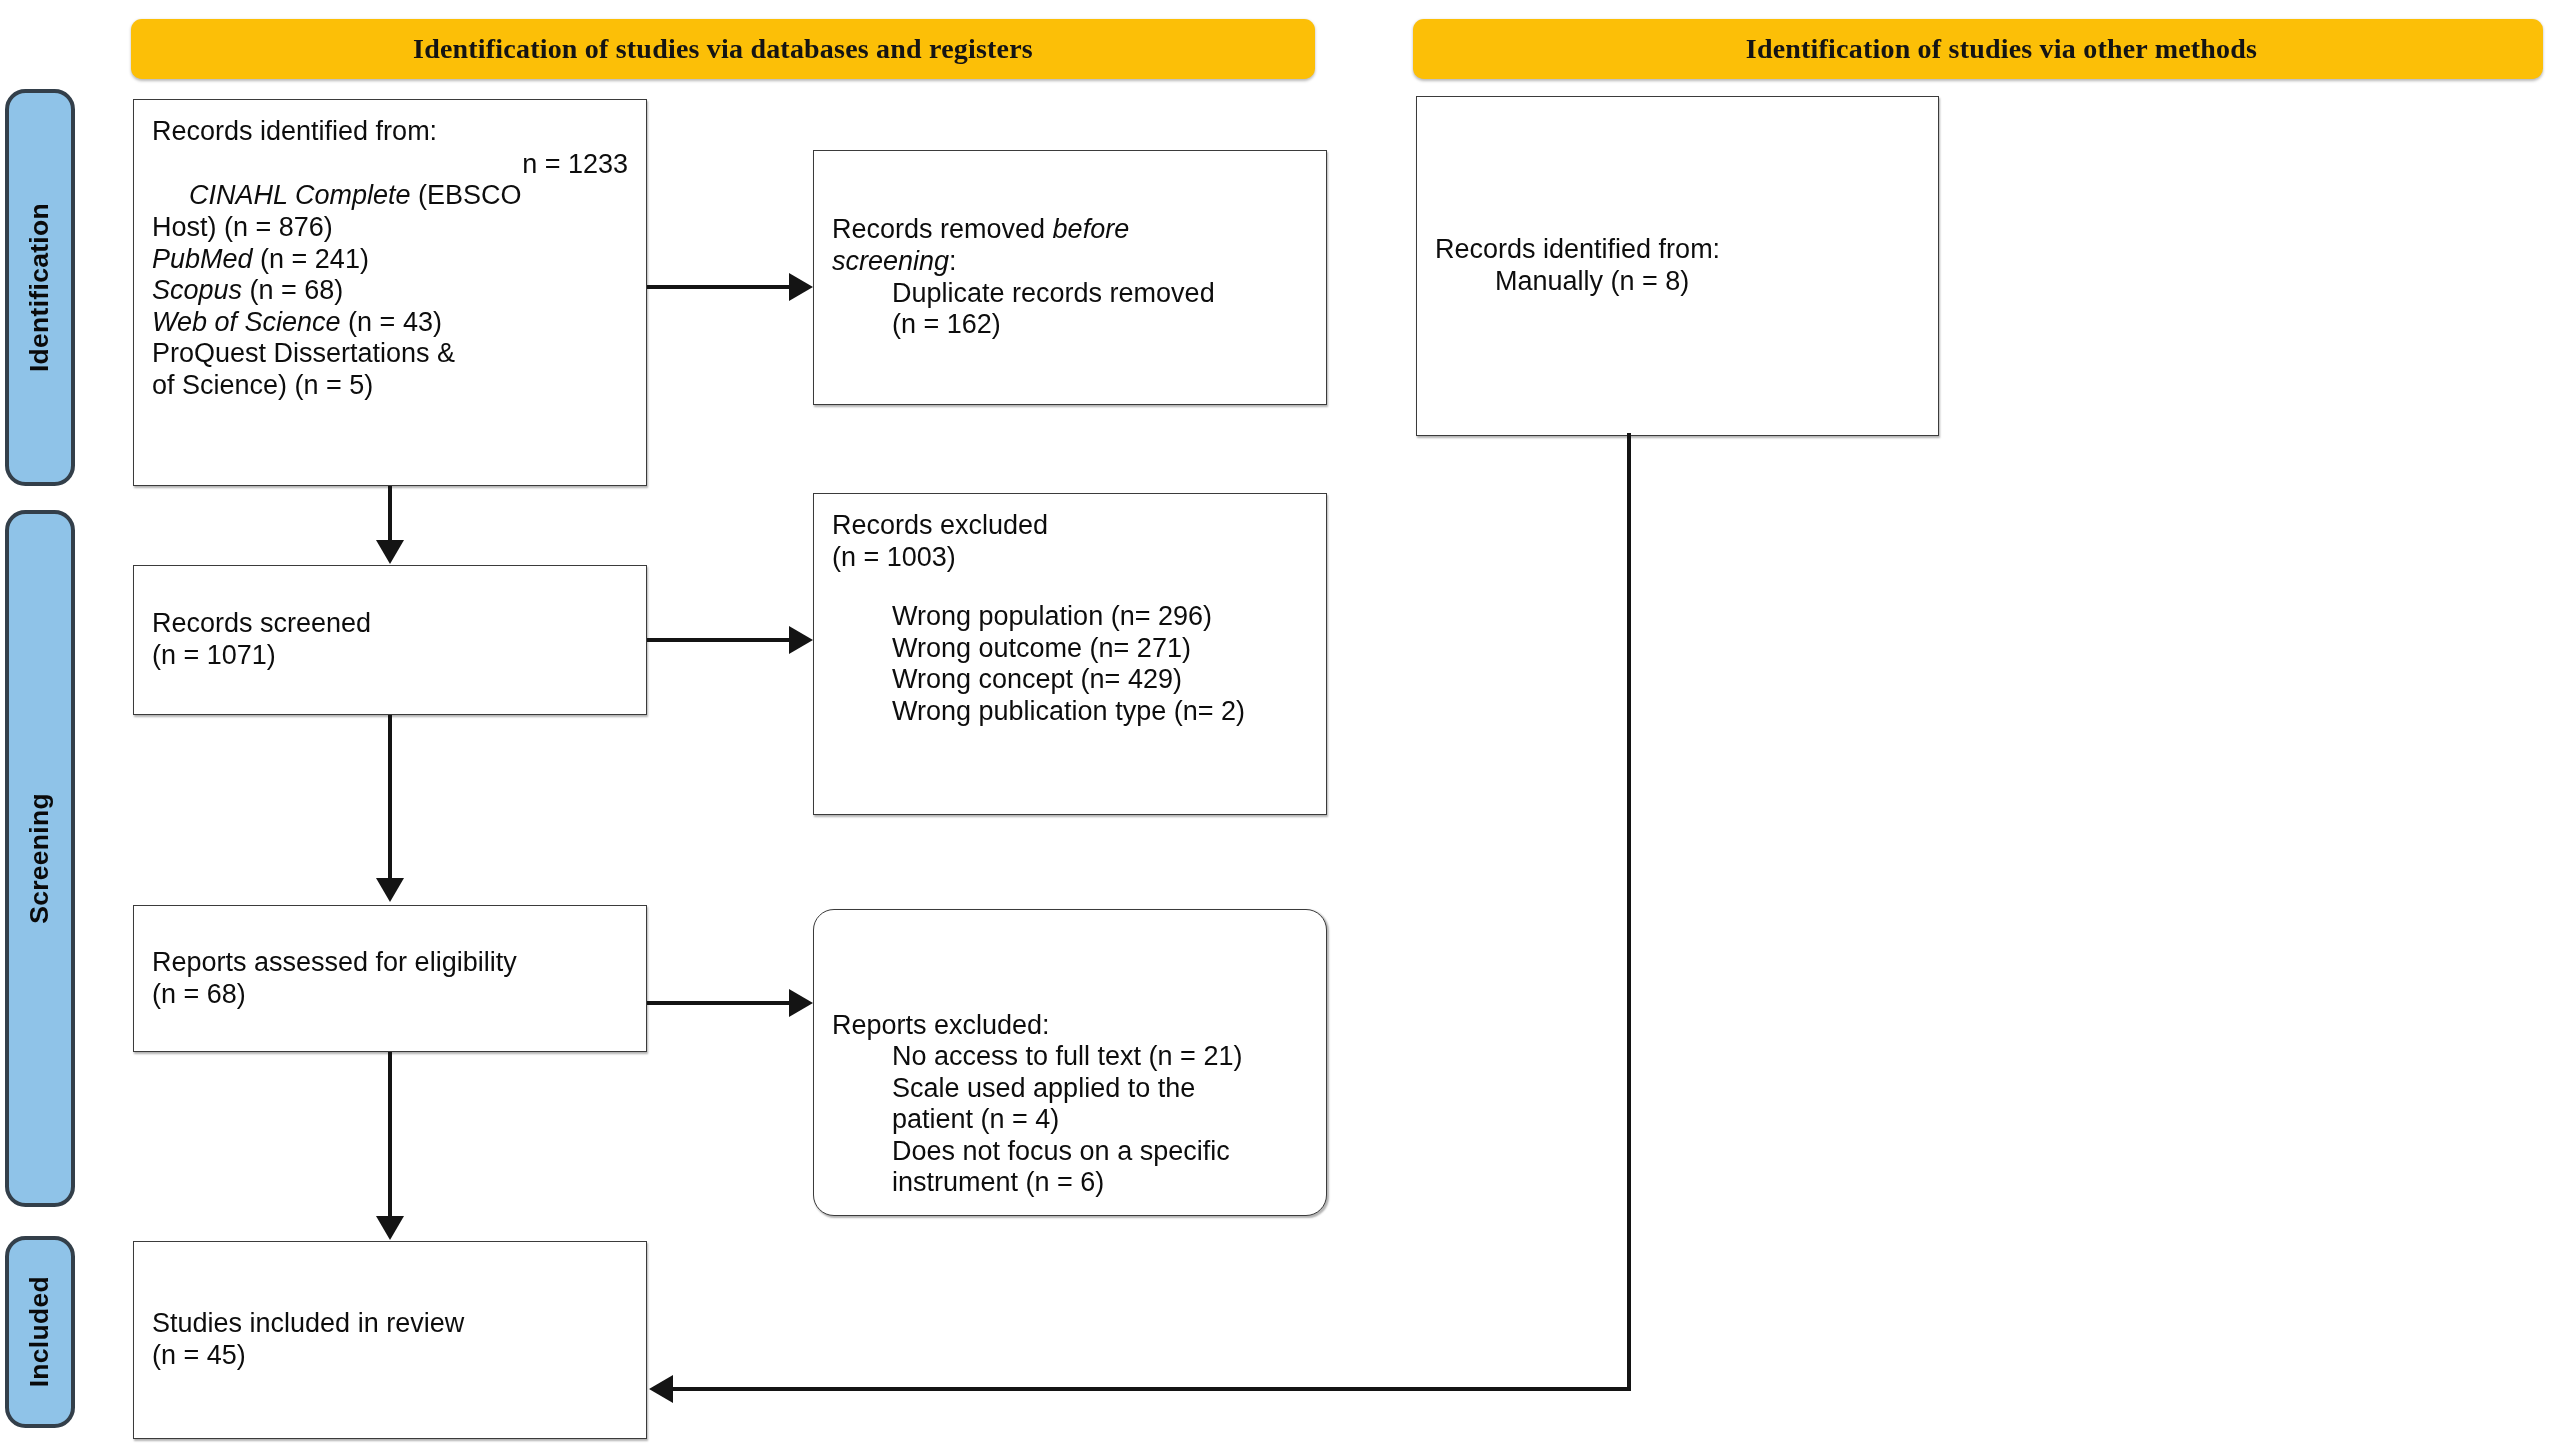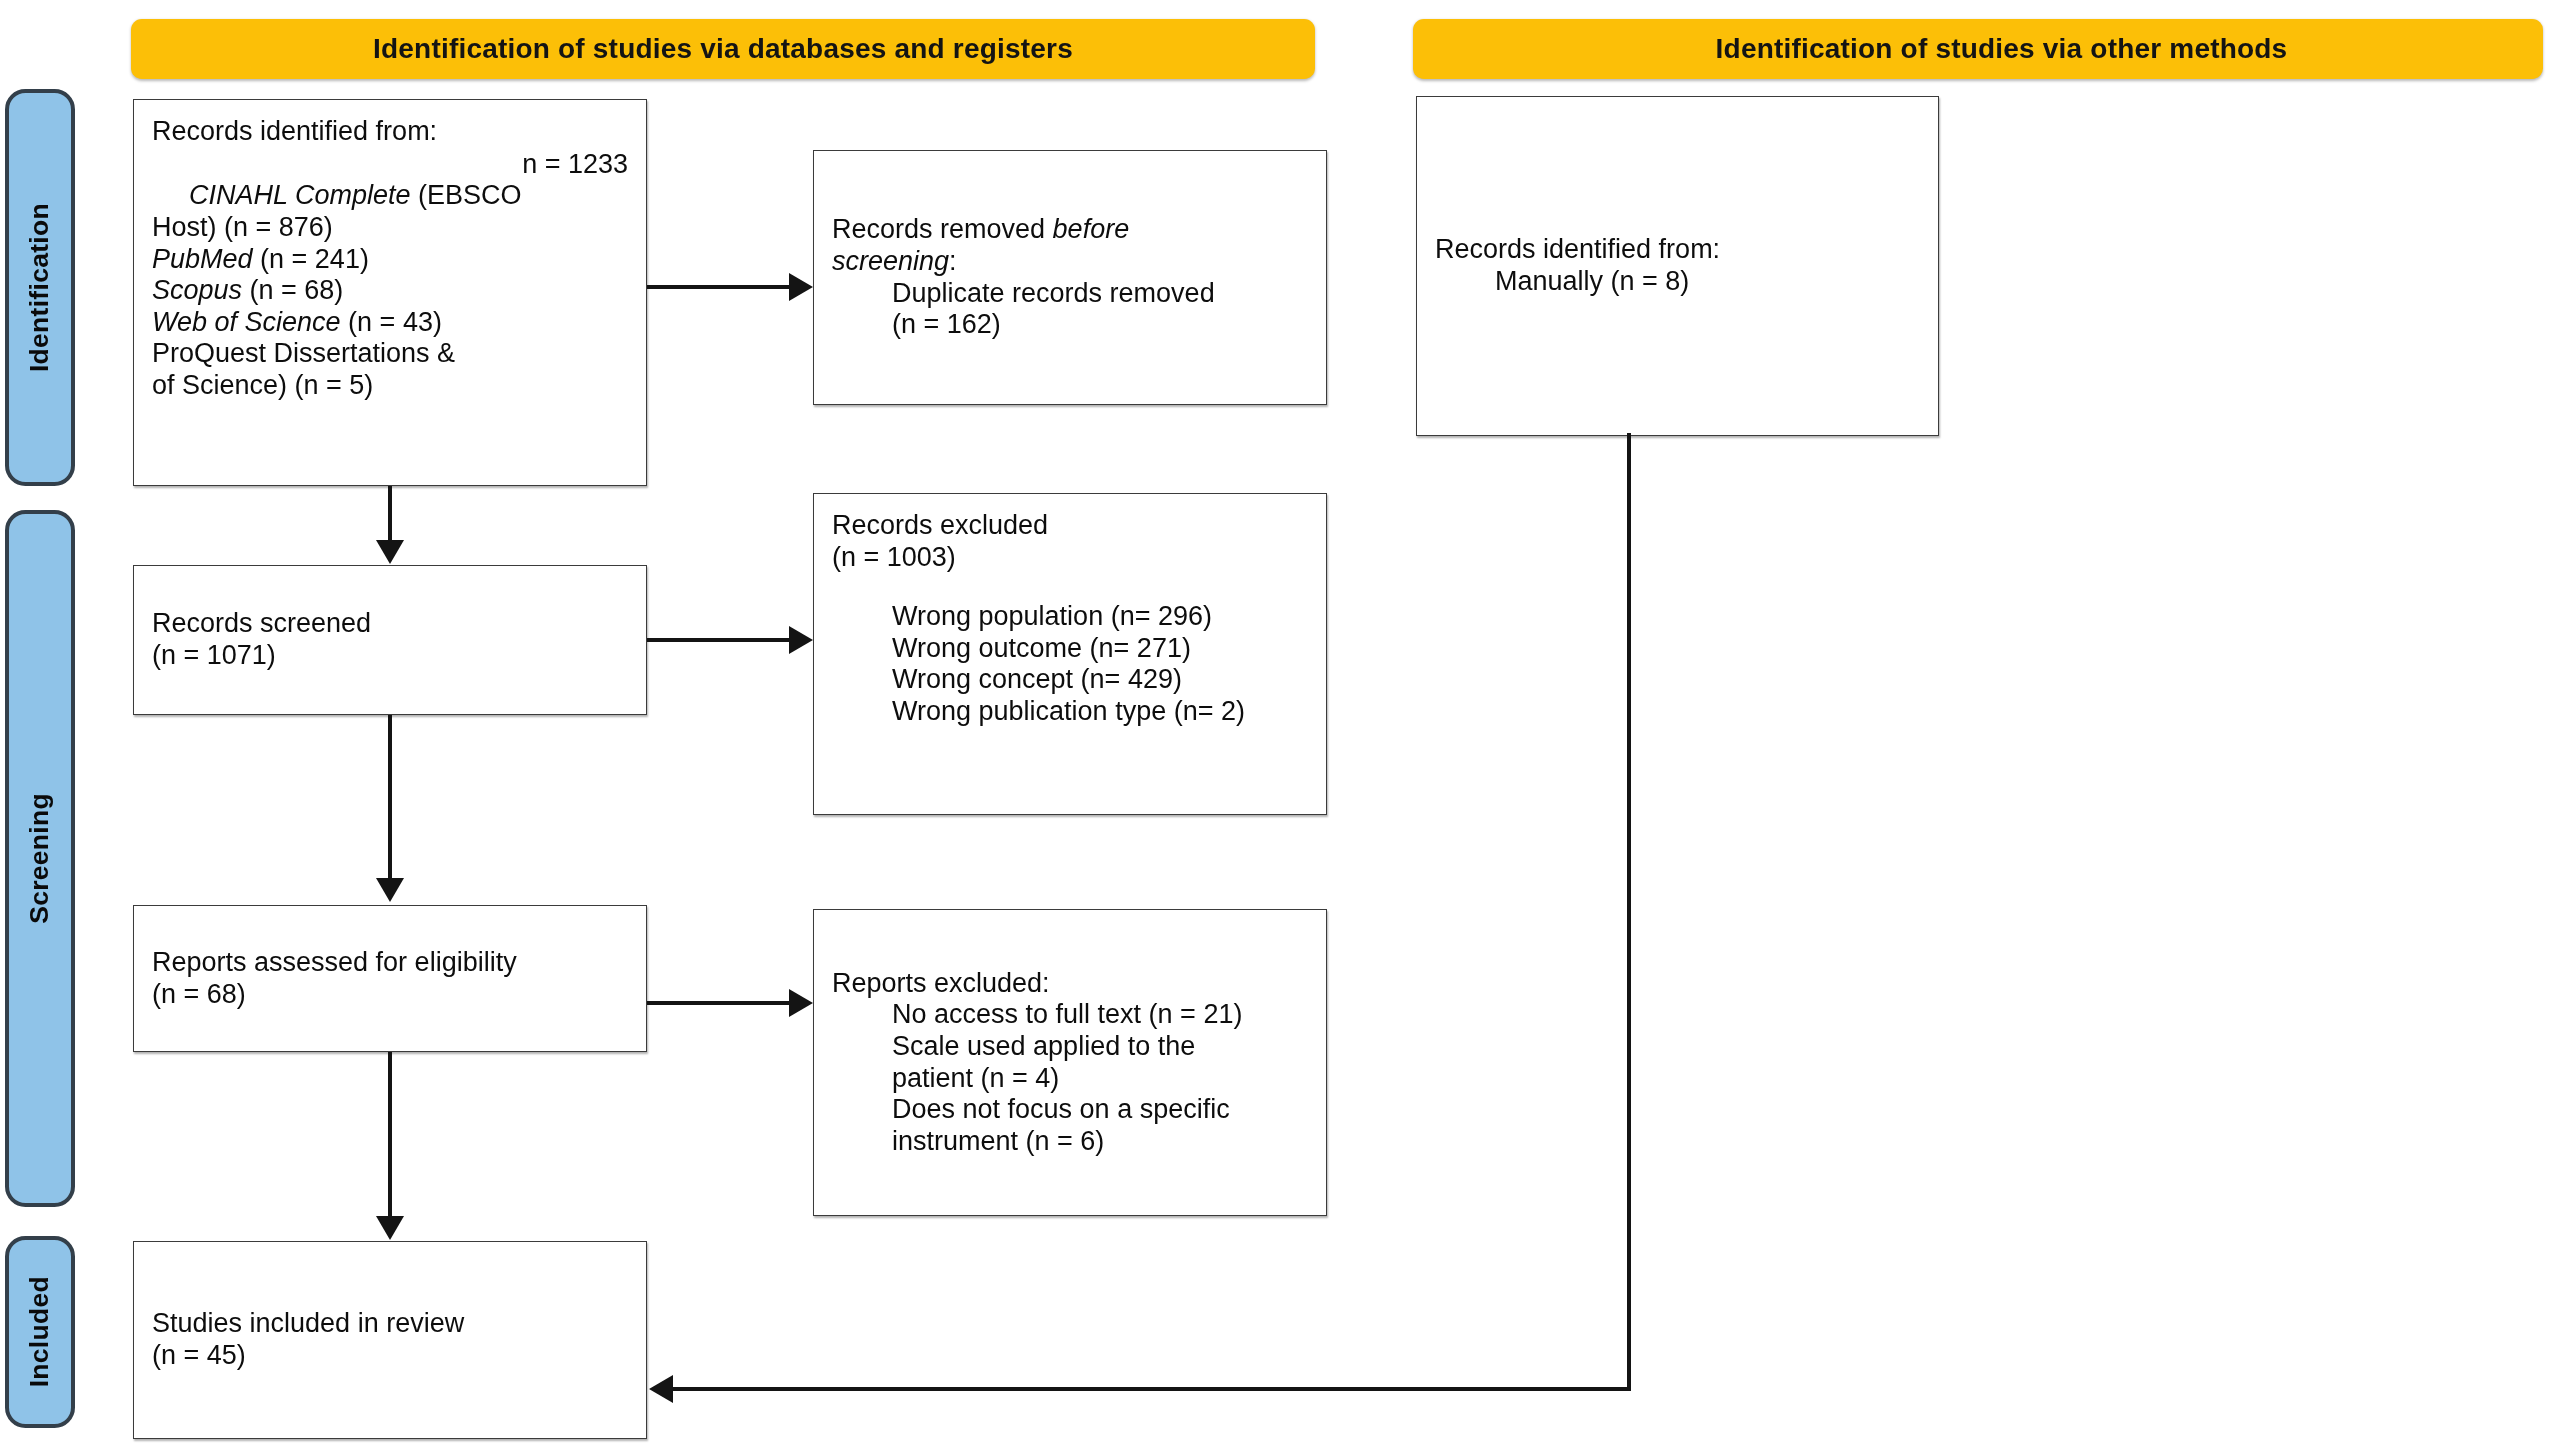--- a/index.html
+++ b/index.html
@@ -39,20 +39,21 @@
   
   .banner{
     position:absolute;
     background:#FCBF07;
     border-radius:10.8px;
     box-sizing:border-box;
     display:flex;
     align-items:center;
     justify-content:center;
     box-shadow:0 1.8px 3px rgba(0,0,0,0.28);
+    font-family:Liberation Serif, serif;
   }
   .banner .banner-label{
     font-weight:bold;
     font-size:28px;
     color:#141414;
     letter-spacing:0.2px;
     white-space:nowrap;
   }
 
   
@@ -166,21 +167,21 @@
     <div class="line indent3">Wrong outcome (n= 271)</div>
     <div class="line indent3">Wrong concept (n= 429)</div>
     <div class="line indent3">Wrong publication type (n= 2)</div>
   </div>
 
   <div class="node" style="left:133px; top:905px; width:514px; height:147px; display:flex; flex-direction:column; justify-content:center;">
     <div class="line">Reports assessed for eligibility</div>
     <div class="line">(n = 68)</div>
   </div>
 
-  <div class="node" style="left:813px; top:909px; width:514px; height:307px; display:flex; flex-direction:column; justify-content:center;">
+  <div class="node" style="left:813px; top:909px; width:514px; height:307px; display:flex; flex-direction:column; justify-content:flex-end;border-radius:21px;">
     <div class="line">Reports excluded:</div>
     <div class="line indent3">No access to full text (n = 21)</div>
     <div class="line indent3">Scale used applied to the</div>
     <div class="line indent3">patient (n = 4)</div>
     <div class="line indent3">Does not focus on a specific</div>
     <div class="line indent3">instrument (n = 6)</div>
   </div>
 
   <div class="node" style="left:133px; top:1241px; width:514px; height:198px; display:flex; flex-direction:column; justify-content:center;">
     <div class="line">Studies included in review</div>

